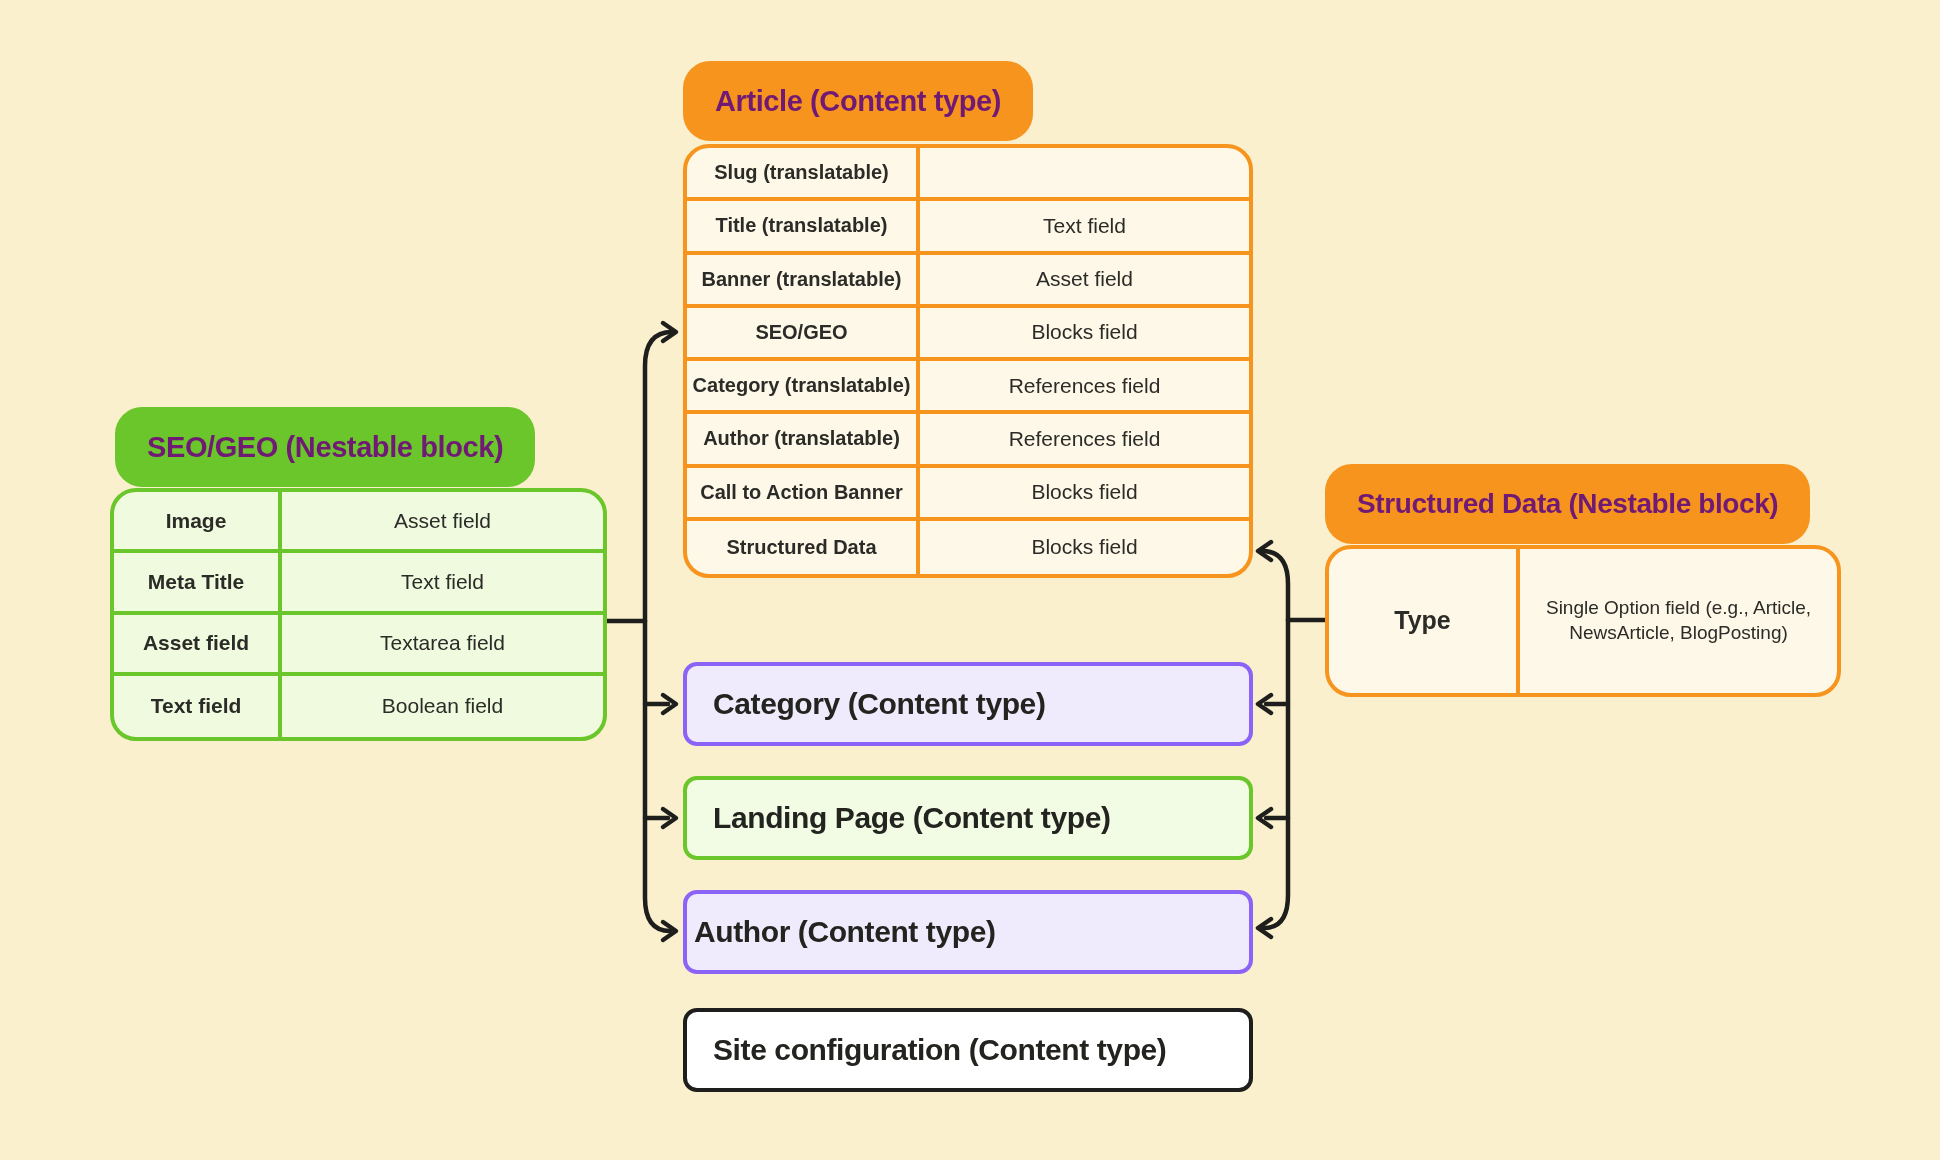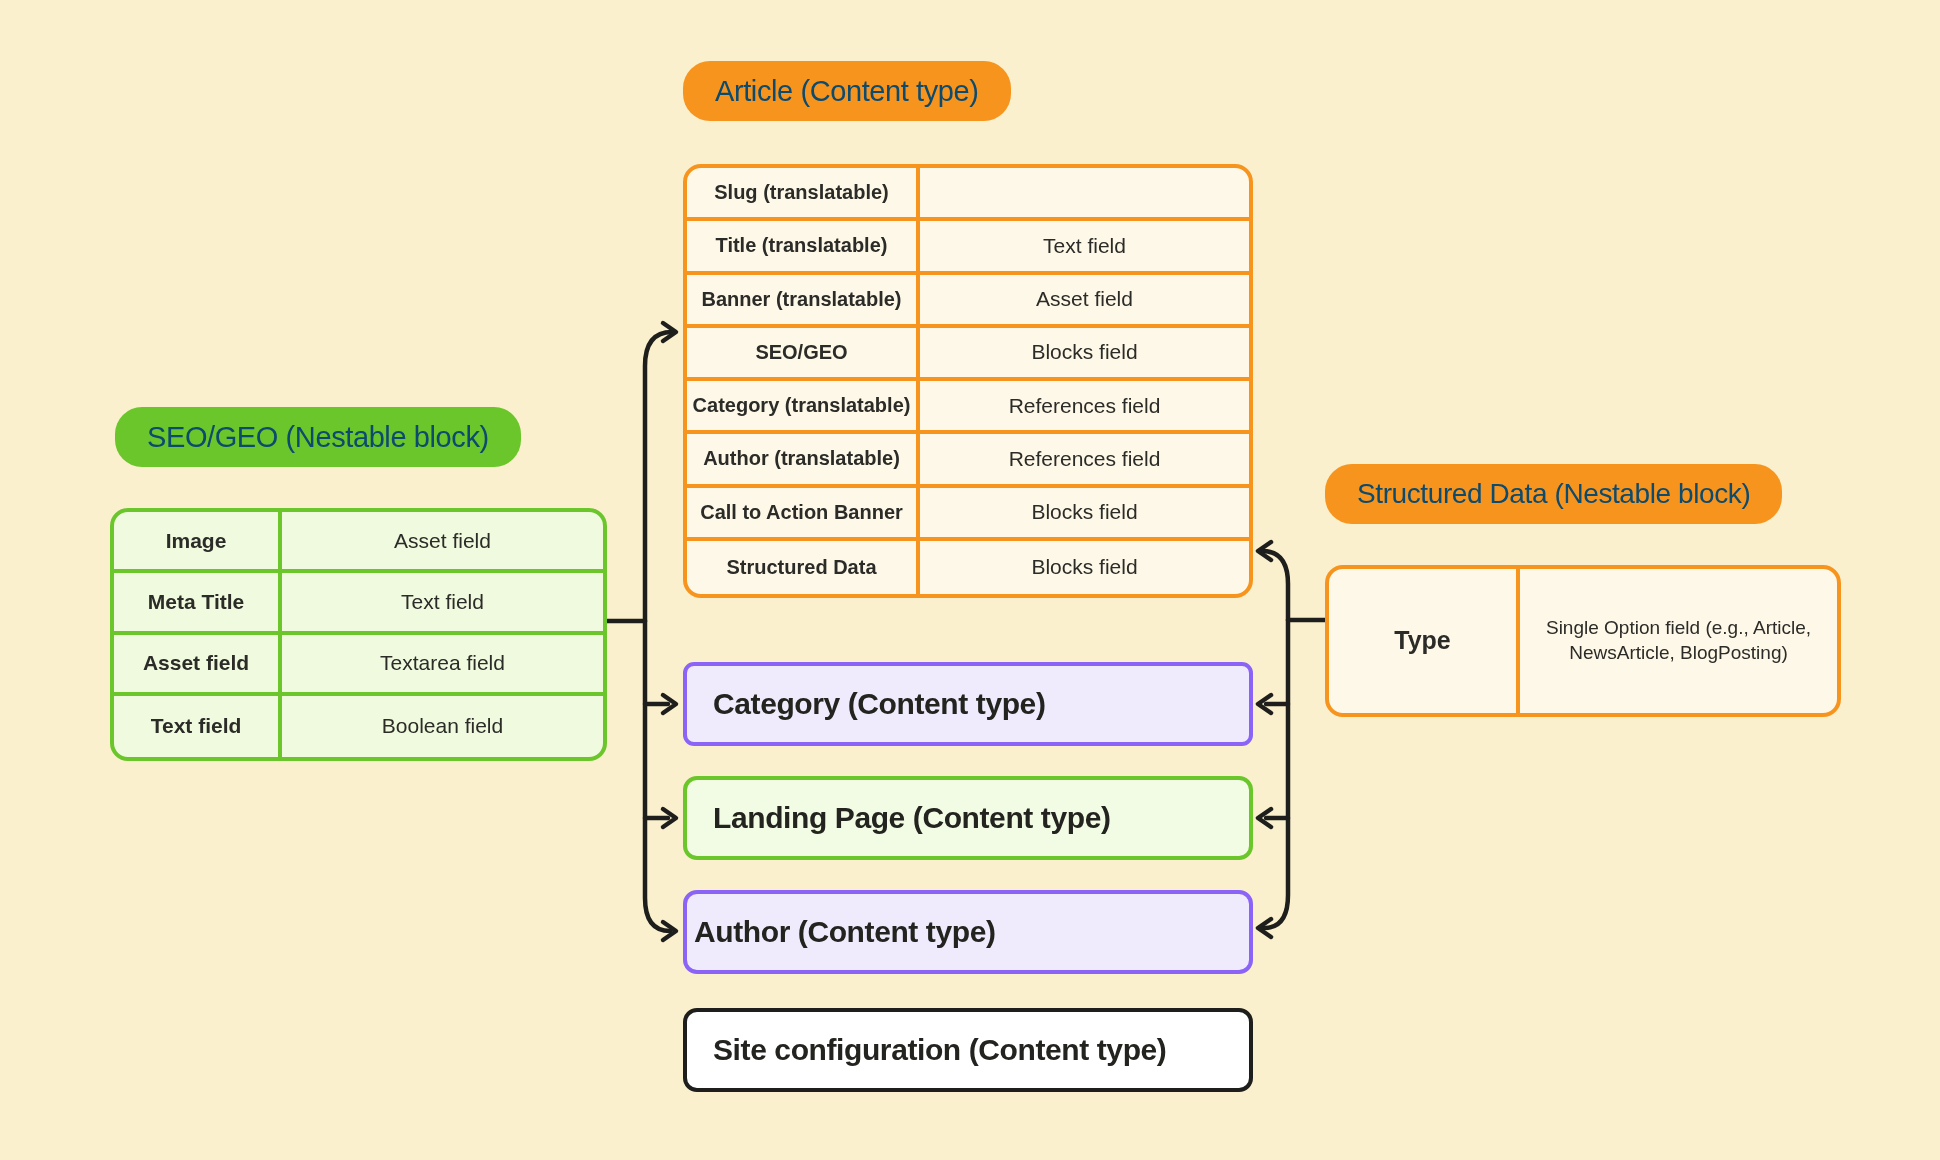--- a/index.html
+++ b/index.html
@@ -8,36 +8,35 @@
     width:1940px;height:1160px;
     background:var(--bg,#FAF0CD);
     font-family:"Liberation Sans","DejaVu Sans",sans-serif;
     color:var(--text,#2B2B27);
     overflow:hidden;
   }
   
   .pill{
     position:absolute;
     display:flex;align-items:center;justify-content:center;
-    padding:4px 32px;height:52px;border-radius:27px;
-    font-weight:normal;font-size:29px;letter-spacing:-0.4px;
-    color:#0c4a6e;white-space:nowrap;
+    padding:14px 32px;height:52px;border-radius:27px;
+    font-weight:bold;font-size:29px;letter-spacing:-0.4px;
+    color:#701a75;white-space:nowrap;
   }
   .pill.orange{background:var(--orange,#F7941E);}
   .pill.green{background:var(--green,#6AC62A);}
   #article-pill{left:683px;top:61px;}
   #seo-pill{left:115px;top:407px;}
   #sd-pill{left:1325px;top:464px;font-size:28px;}
   
   .dtable{
     position:absolute;
-    border-radius:18px;overflow:hidden;
+    border-radius:26px;overflow:hidden;
     display:grid;grid-auto-rows:1fr;
     box-sizing:border-box;
-    margin-top:20px;
   }
   .dtable .row{display:grid;}
   .dtable .cell{
     display:flex;align-items:center;justify-content:center;
     text-align:center;padding:2px 8px;box-sizing:border-box;
   }
   .dtable .c1{font-weight:bold;}
   
   #article-table{
     left:683px;top:144px;width:570px;height:434px;
@@ -70,21 +69,21 @@
   #sd-table .c2{font-size:19px;line-height:1.3;}
   
   .node{
     position:absolute;left:683px;width:570px;height:84px;
     border-radius:14px;border:4px solid;box-sizing:border-box;
     display:flex;align-items:center;
     padding-left:26px;
     font-weight:bold;font-size:30px;letter-spacing:-0.4px;color:#23231F;
     white-space:nowrap;
   }
-  #category-box{top:662px;border-color:var(--purple,#8B63F6);background:var(--purple_fill,#EFEBFD);border-radius:11px;}
+  #category-box{top:662px;border-color:var(--purple,#8B63F6);background:var(--purple_fill,#EFEBFD);}
   #landing-box{top:776px;border-color:var(--green,#6AC62A);background:var(--green_fill_light,#F2FCE4);}
   #author-box{top:890px;border-color:var(--purple,#8B63F6);background:var(--purple_fill,#EFEBFD);padding-left:7px;}
   #site-box{top:1008px;border-color:var(--ink,#1E1E1C);background:var(--box_fill_white,#FFFFFF);}
   
   #connectors{position:absolute;left:0;top:0;width:1940px;height:1160px;}
   #connectors path,#connectors polyline{
     fill:none;stroke:var(--ink,#1E1E1C);stroke-width:4.5px;
     stroke-linecap:round;stroke-linejoin:round;
   }
 </style>

